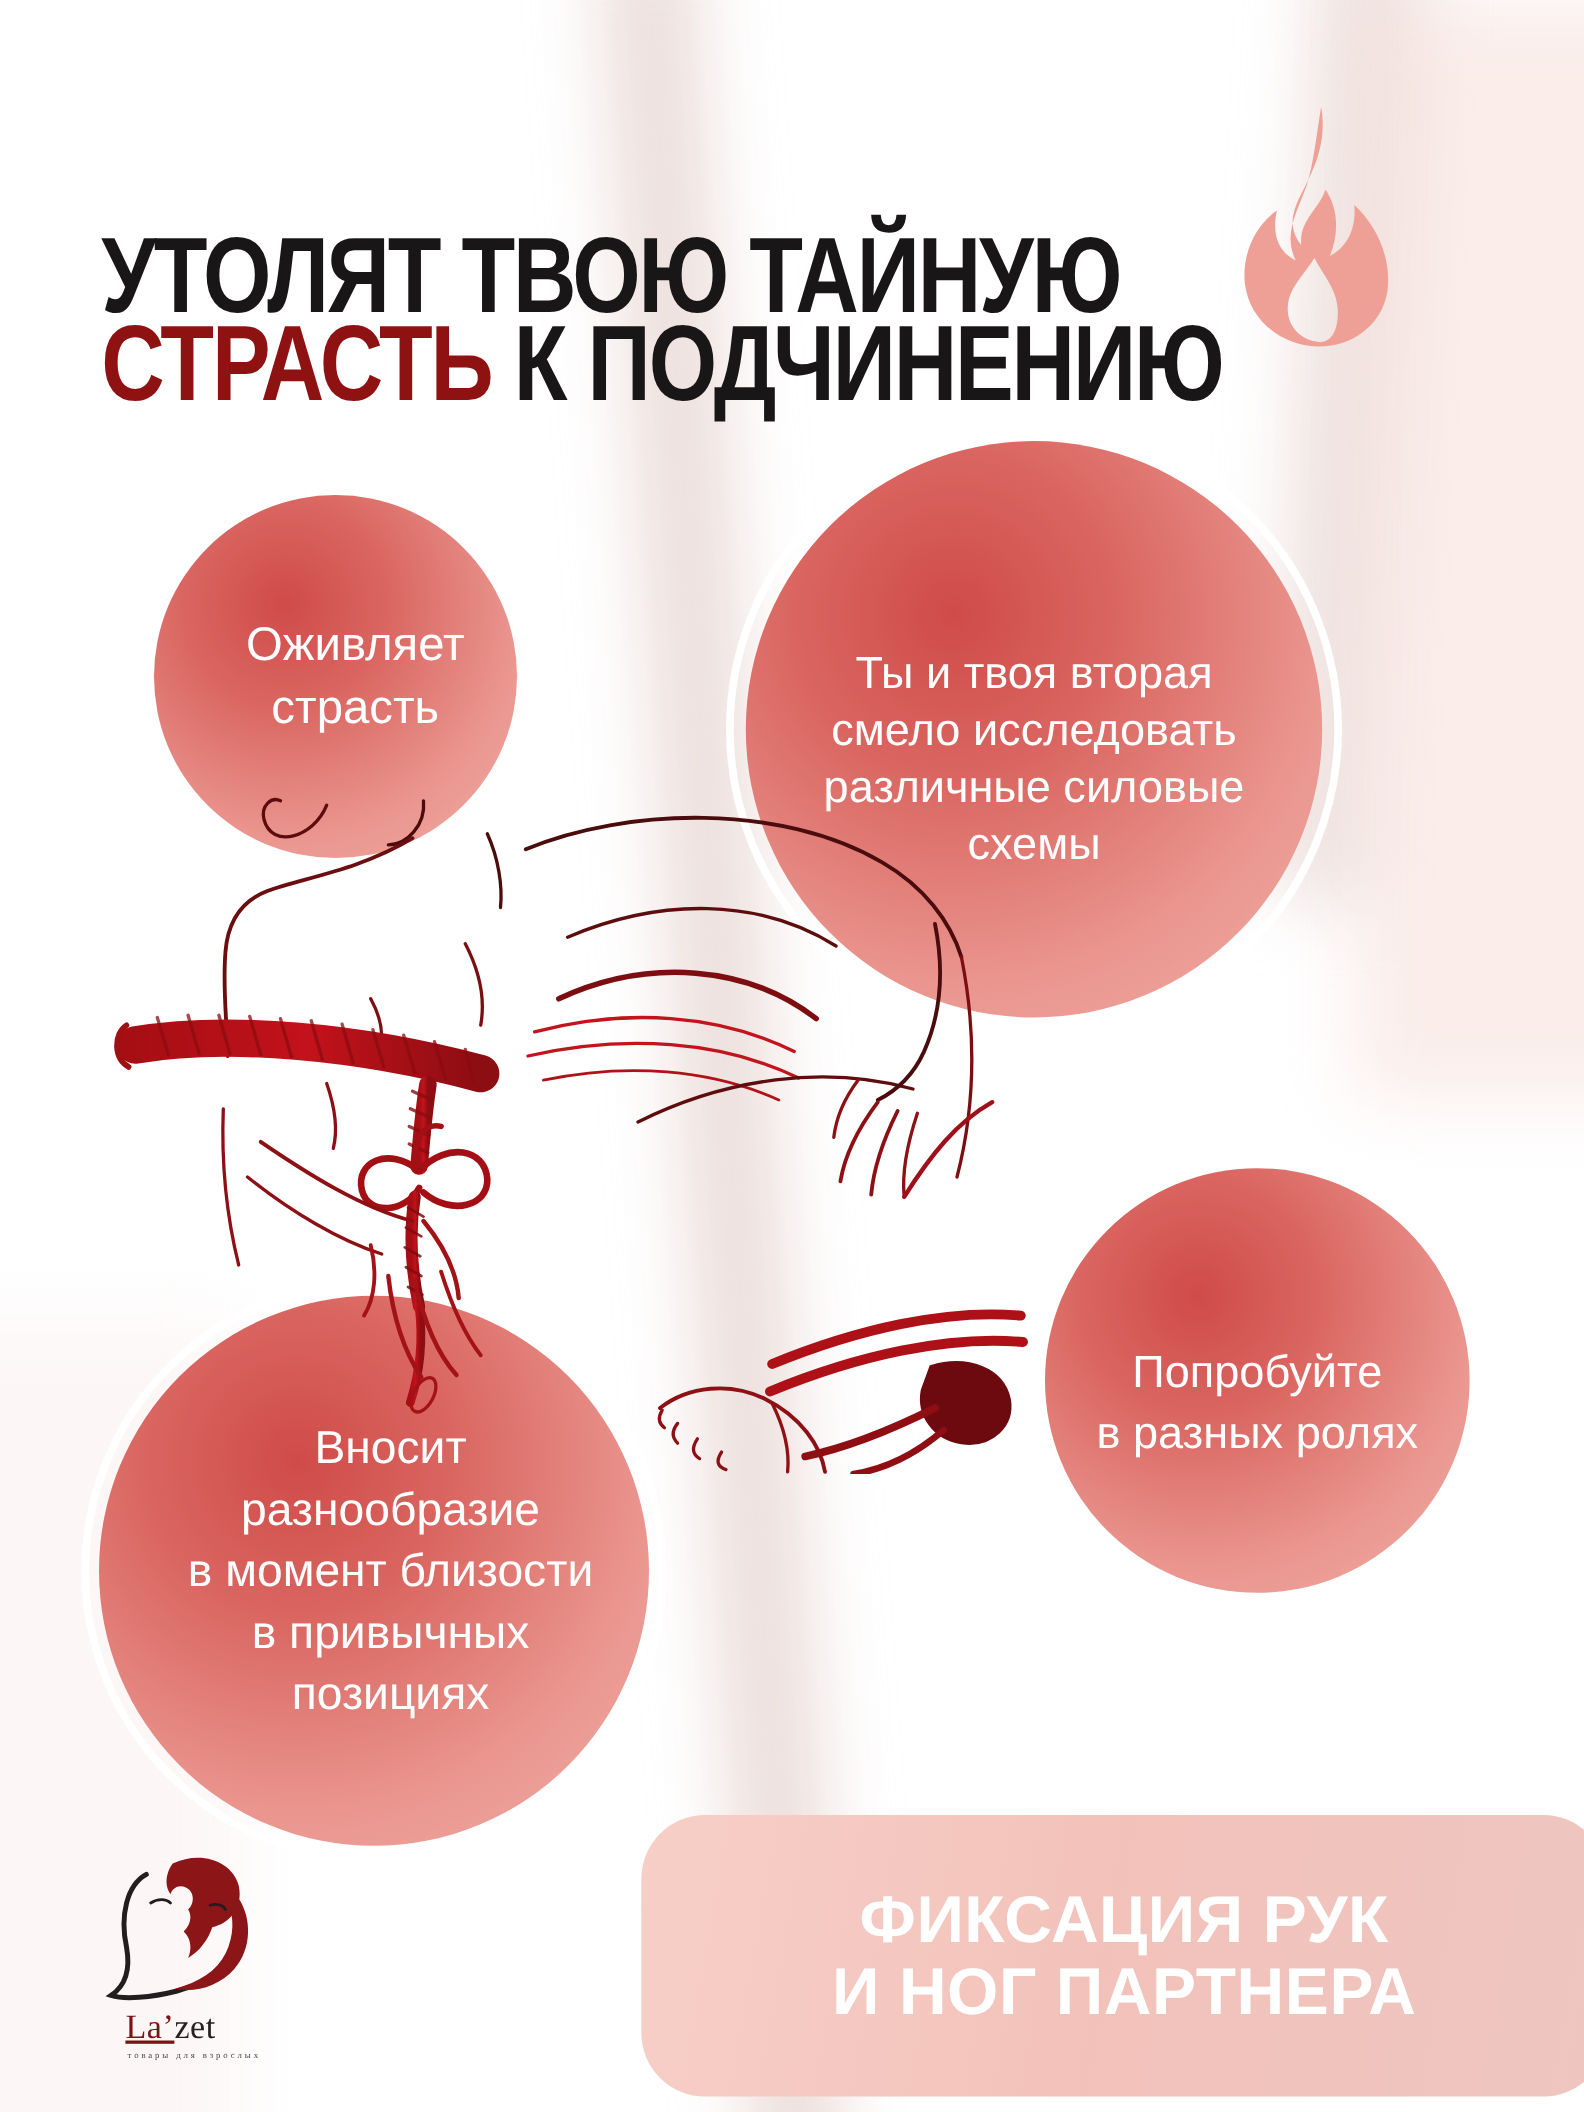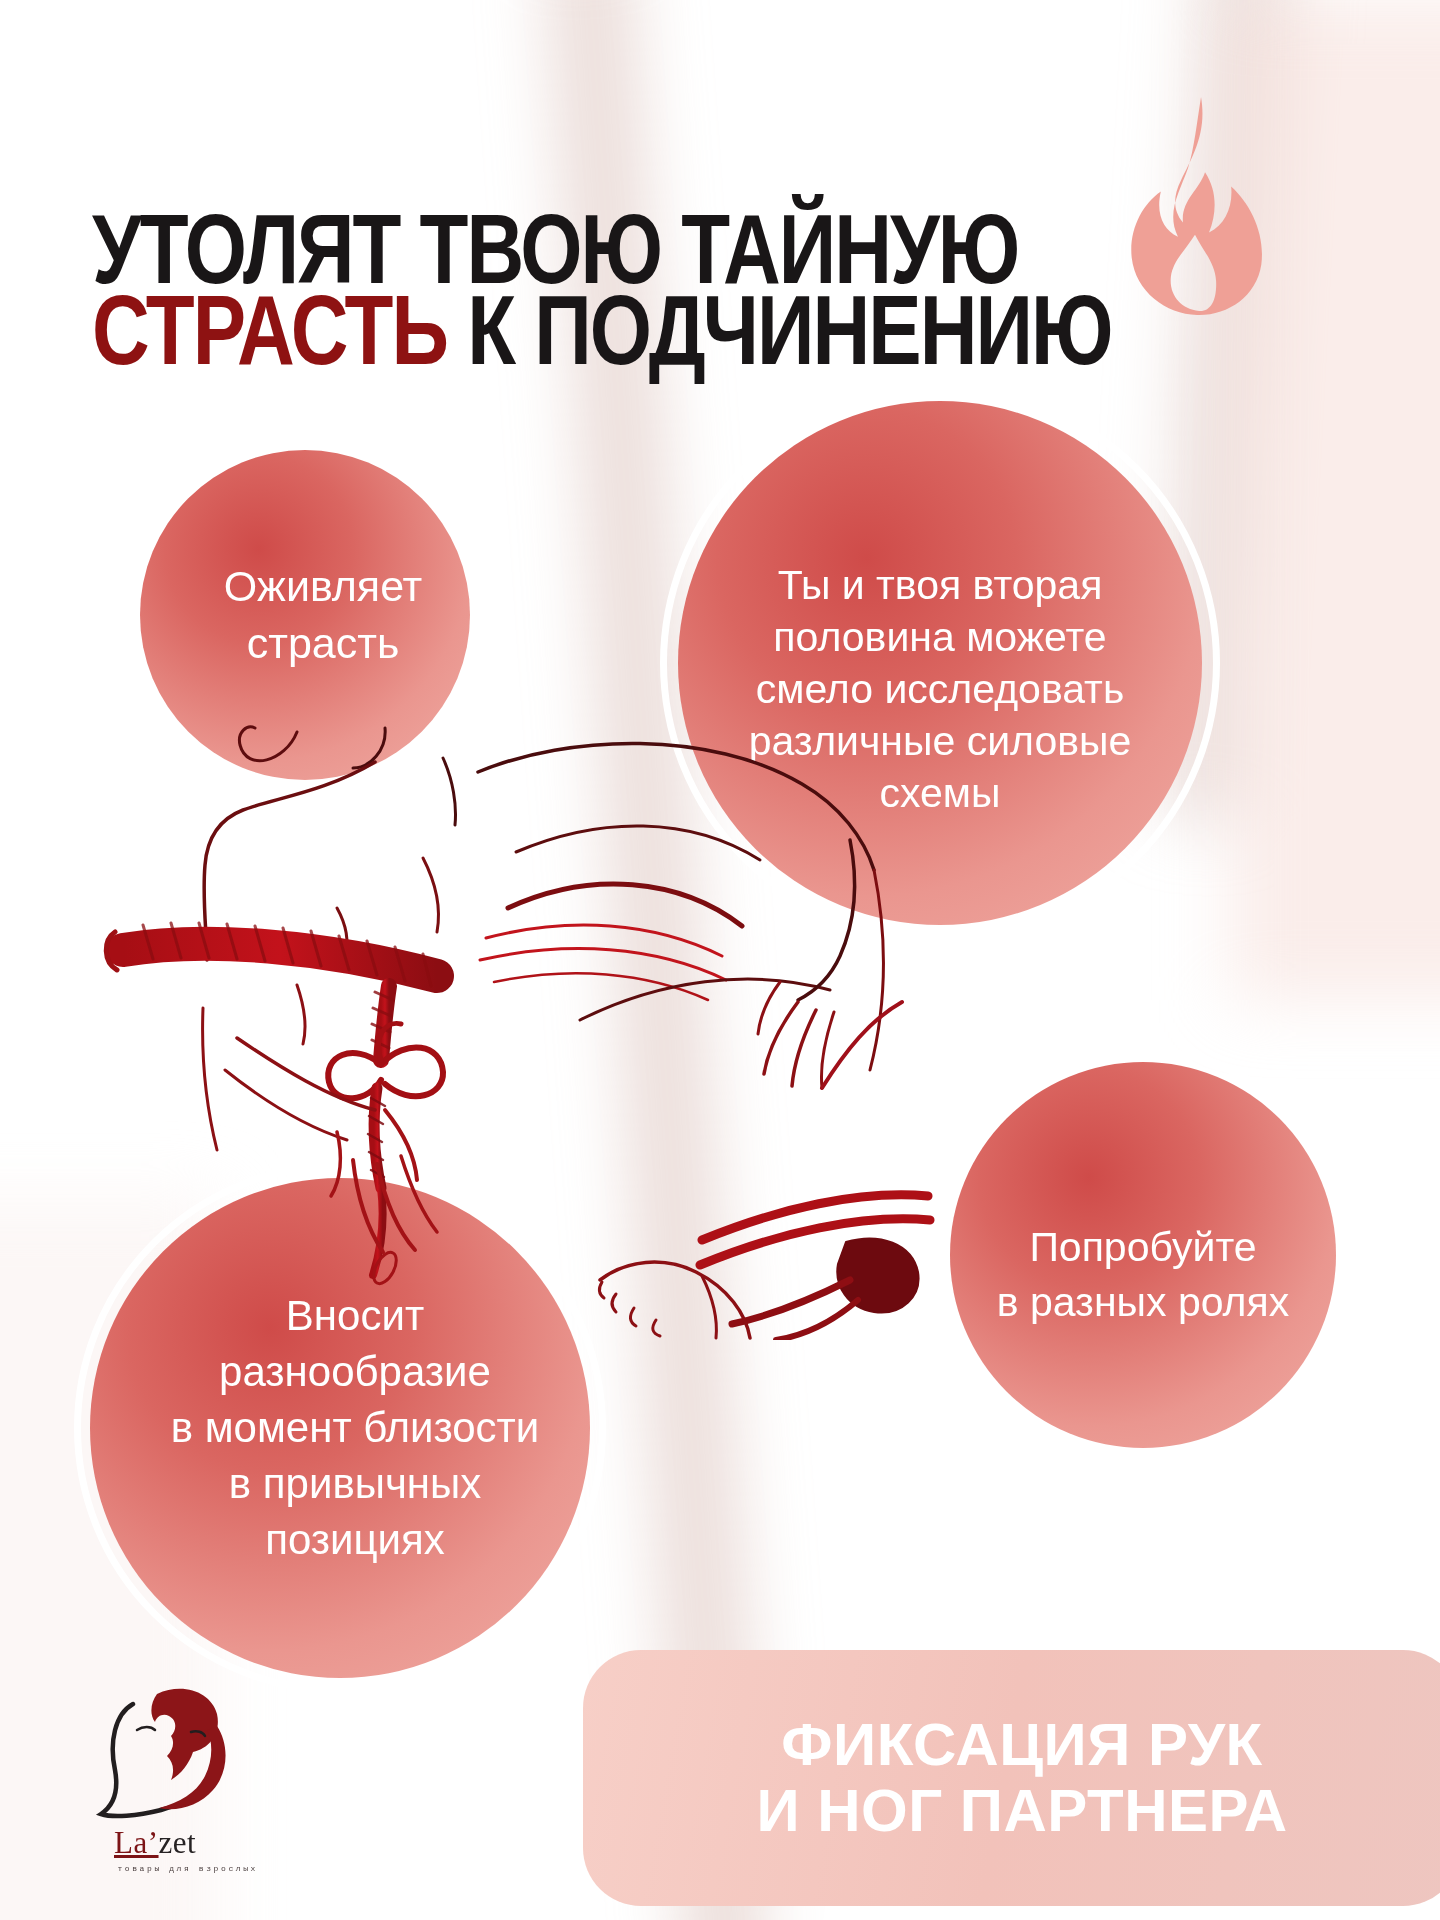--- a/index.html
+++ b/index.html
@@ -63,22 +63,22 @@
   }
   
   .logo{position:absolute;left:88px;top:1686px;width:170px;z-index:26;}
   .logo svg{display:block;}
   .brand{
     font-family:"Liberation Serif",serif;font-size:31px;color:#262223;
     margin:4px 0 0 26px;letter-spacing:.5px;
   }
   .brand .maroon{color:#7c1416;text-decoration:underline;}
   .tagline{
-    font-family:Liberation Mono, monospace;font-size:8px;letter-spacing:2.6px;
-    color:#4a3f3f;margin:3px 0 0 28px;white-space:nowrap;text-align:right;
+    font-family:Liberation Serif, serif;font-size:8px;letter-spacing:2.6px;
+    color:#4a3f3f;margin:3px 0 0 28px;white-space:nowrap;
   }
 </style>
 </head>
 <body>
 
 <div class="poster">
 
   <div class="fold fold-1"></div>
   <div class="fold fold-2"></div>
   <div class="fold fold-3"></div>
@@ -120,21 +120,20 @@
         <span>Оживляет</span>
         <span>страсть</span>
       </div>
     </div>
   </div>
 
   <div class="bubble bubble-2">
     <div class="fill">
       <div class="txt">
         <span>Ты и твоя вторая</span>
-        <span>половина можете</span>
         <span>смело исследовать</span>
         <span>различные силовые</span>
         <span>схемы</span>
       </div>
     </div>
   </div>
 
   <div class="bubble bubble-3">
     <div class="fill">
       <div class="txt">

